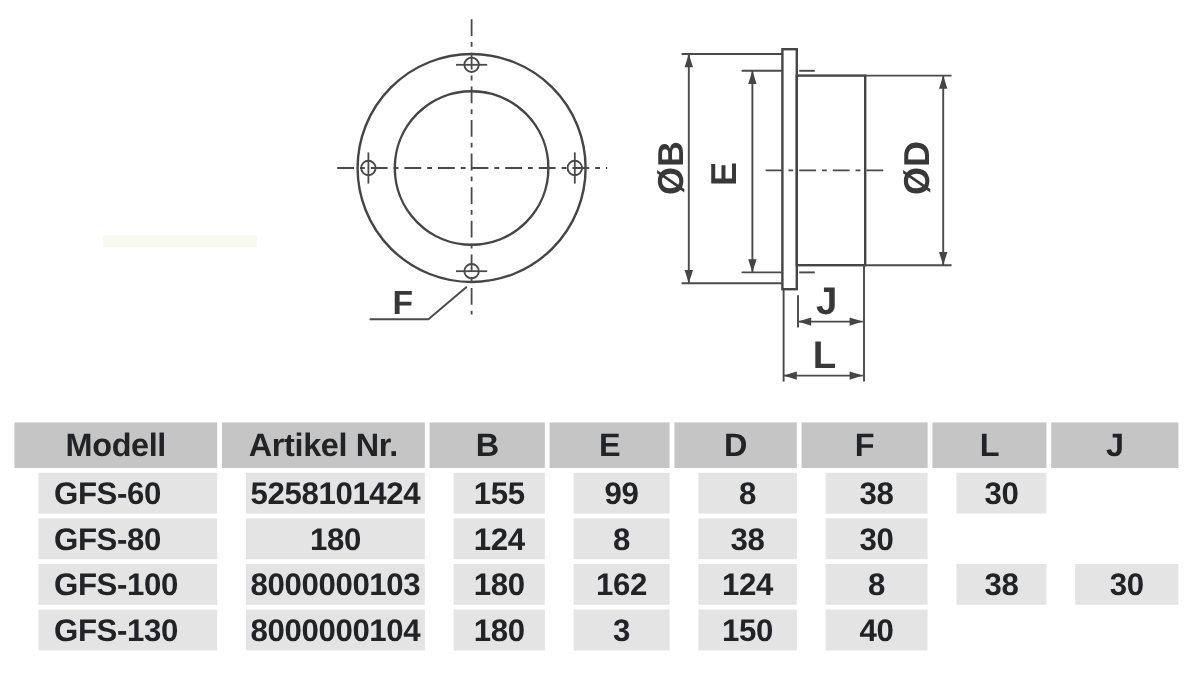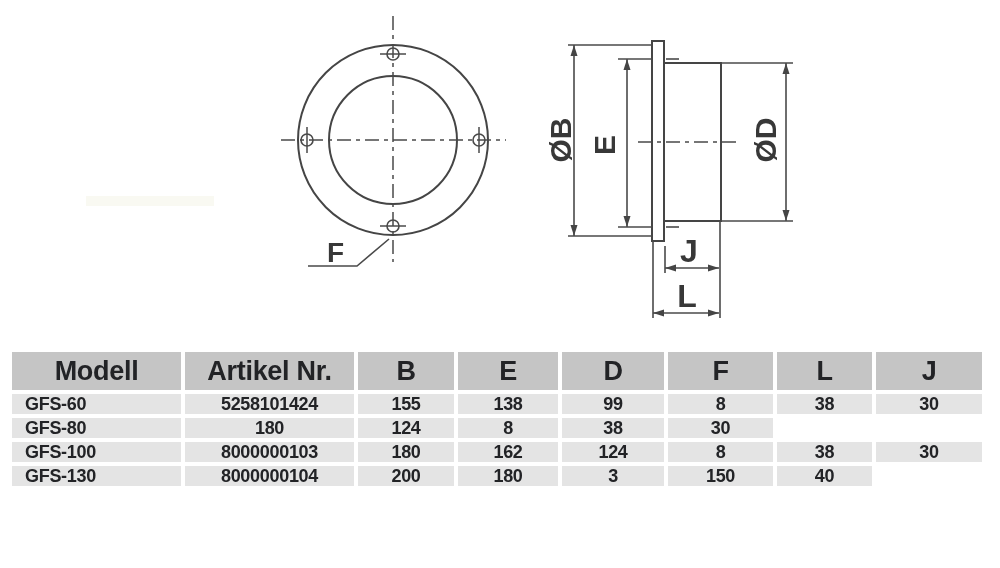--- a/index.html
+++ b/index.html
@@ -25,22 +25,22 @@
   .trow{
     display:grid;
     grid-template-columns:169px 169px 96px 100px 102px 105px 95px 106px;
     column-gap:4px;margin-bottom:4px;
   }
   .th{
     background:#c5c5c5;height:38px;font-size:27px;
     display:flex;align-items:center;justify-content:center;
   }
   .td{
-    background:#e4e4e4;height:20px;font-size:18px;
-    display:flex;align-items:center;justify-content:center;
+    background:#e4e4e4;height:34px;font-size:26px;
+    display:flex;align-items:center;justify-content:center;margin-left:20px;
   }
   .td.tleft{justify-content:flex-start;padding-left:13px;}
 </style>
 </head>
 <body>
 
 <div class="screen">
 
   <div class="smudge"></div>
 
@@ -121,21 +121,20 @@
       <div class="th">D</div>
       <div class="th">F</div>
       <div class="th">L</div>
       <div class="th">J</div>
     </div>
 
     <div class="trow">
       <div class="td tleft">GFS-60</div>
       <div class="td">5258101424</div>
       <div class="td">155</div>
-      <div class="td">138</div>
       <div class="td">99</div>
       <div class="td">8</div>
       <div class="td">38</div>
       <div class="td">30</div>
     </div>
 
     <div class="trow">
       <div class="td tleft">GFS-80</div>
       <div class="td">180</div>
       <div class="td">124</div>
@@ -151,21 +150,20 @@
       <div class="td">162</div>
       <div class="td">124</div>
       <div class="td">8</div>
       <div class="td">38</div>
       <div class="td">30</div>
     </div>
 
     <div class="trow">
       <div class="td tleft">GFS-130</div>
       <div class="td">8000000104</div>
-      <div class="td">200</div>
       <div class="td">180</div>
       <div class="td">3</div>
       <div class="td">150</div>
       <div class="td">40</div>
     </div>
   </div>
 
 </div>
 
 </body></html>

